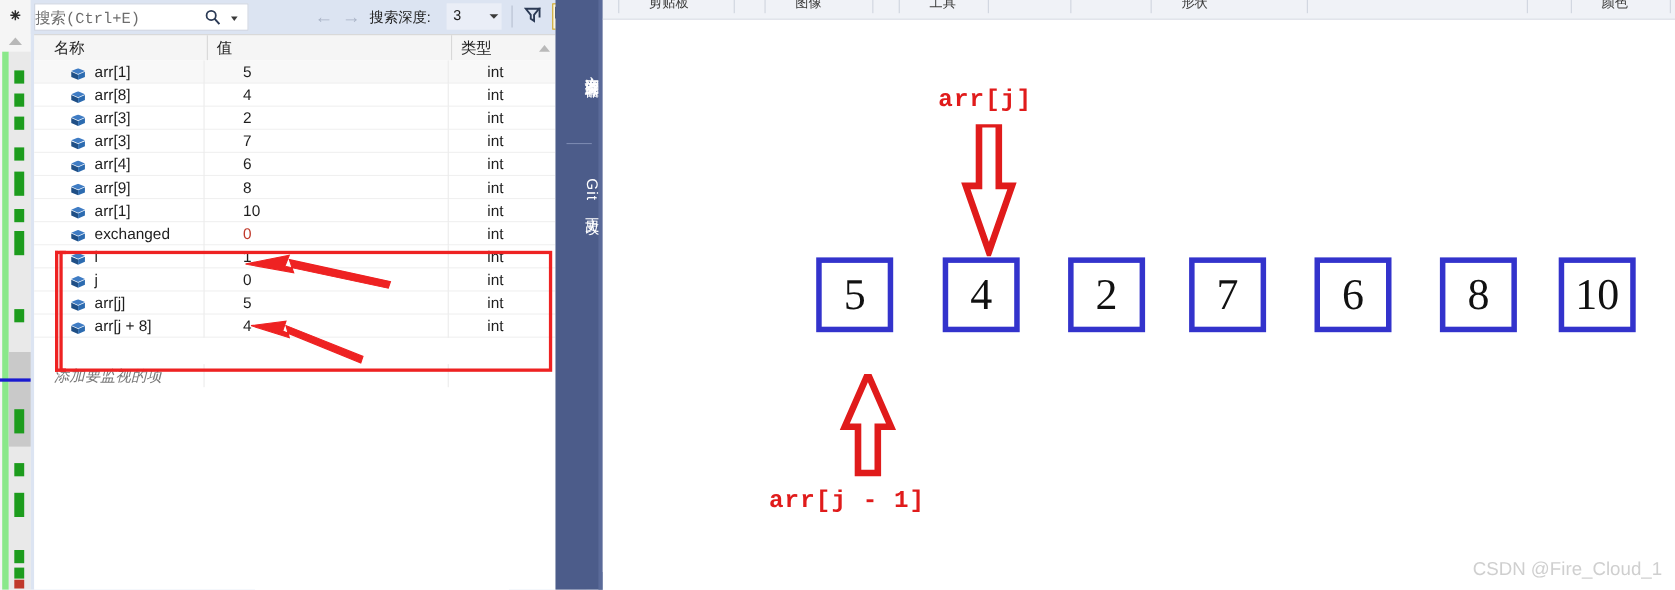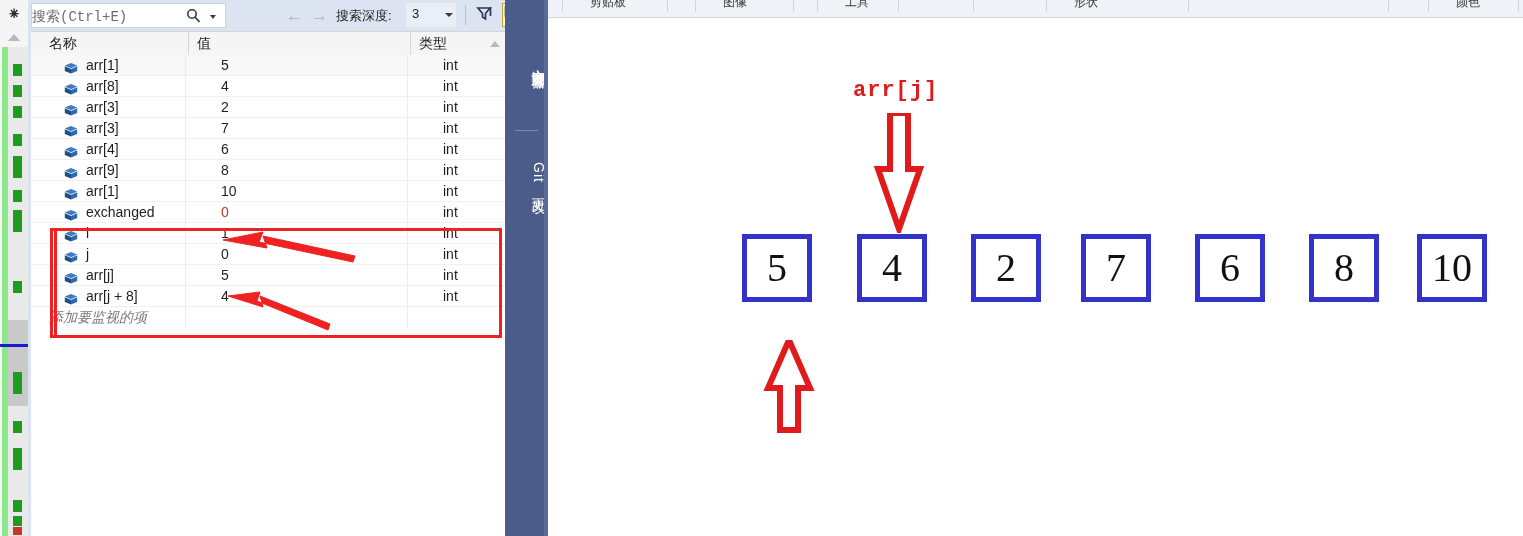--- a/index.html
+++ b/index.html
@@ -73,21 +73,21 @@
   .vrow.alt{background:#f8f8f8;}
   .cube{position:absolute;left:33px;top:5px;width:14px;height:11px;}
   .c-name{position:absolute;left:55px;top:2px;font-size:14px;color:#1e1e1e;
       white-space:nowrap;}
   .c-val{position:absolute;left:190px;top:2px;font-size:14px;color:#1e1e1e;white-space:nowrap;}
   .c-val.changed{color:#c0392b;}
   .c-type{position:absolute;left:412px;top:2px;font-size:14px;color:#1e1e1e;}
   .r-div{position:absolute;top:0;width:1px;height:21px;background:#ececec;}
   .r-d1{left:154px;}
   .r-d2{left:376px;}
-  .addrow{position:relative;height:22px;}
+  .addrow{position:relative;height:22px;margin-top:24px;}
   .add-text{position:absolute;left:18px;top:2px;font-size:14px;color:#7a7a7a;font-style:italic;}
 
   .wsb{position:absolute;left:477px;top:20px;width:14px;height:516px;background:#f0f0f0;}
   .wsb-up{position:absolute;left:3px;top:8px;width:0;height:0;
       border-left:4px solid transparent;border-right:4px solid transparent;
       border-bottom:5px solid #b0b0b0;}
   .wsb2{position:absolute;left:491px;top:0;width:14px;height:536px;background:#e7ebf4;}
 
   
   .hl-rect{position:absolute;left:26px;top:228px;width:448px;height:110px;
@@ -400,25 +400,27 @@
   <div class="canvas">
 
     <span class="ann-label" style="left:305px;top:60px;">arr[j]</span>
     <svg class="arrow-svg" style="left:322px;top:95px;" width="60" height="120">
       <polygon points="20,0 38,0 38,56 50,56 29,116 8,56 20,56" fill="#ffffff" stroke="#e01b1b" stroke-width="6" stroke-linejoin="miter"></polygon>
     </svg>
 
     <svg class="arrow-svg" style="left:212px;top:322px;" width="60" height="100">
       <polygon points="29,0 50,48 38,48 38,90 20,90 20,48 8,48" fill="#ffffff" stroke="#e01b1b" stroke-width="6" stroke-linejoin="miter"></polygon>
     </svg>
+    <span class="ann-label" style="left:151px;top:425px;">arr[j - 1]</span>
 
     <div id="boxes">
         <div class="abox" style="left: 194px; top: 216px; border-color: rgb(51, 51, 204);">5</div>
         <div class="abox" style="left: 309px; top: 216px; border-color: rgb(51, 51, 204);">4</div>
         <div class="abox" style="left: 423px; top: 216px; border-color: rgb(51, 51, 204);">2</div>
         <div class="abox" style="left: 533px; top: 216px; border-color: rgb(51, 51, 204);">7</div>
         <div class="abox" style="left: 647px; top: 216px; border-color: rgb(51, 51, 204);">6</div>
         <div class="abox" style="left: 761px; top: 216px; border-color: rgb(51, 51, 204);">8</div>
         <div class="abox" style="left: 869px; top: 216px; border-color: rgb(51, 51, 204);">10</div>
       </div>
 
+    <span class="watermark">CSDN @Fire_Cloud_1</span>
   </div>
 </div>
 
 </body></html>

